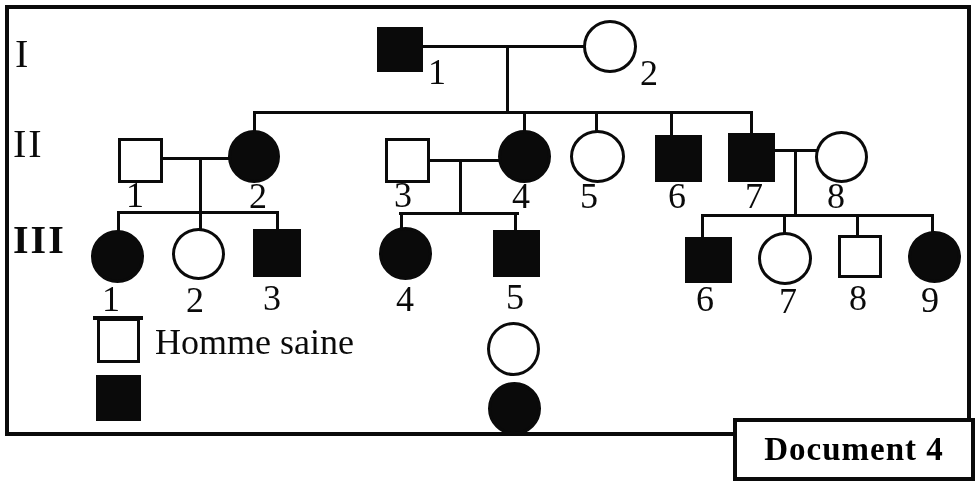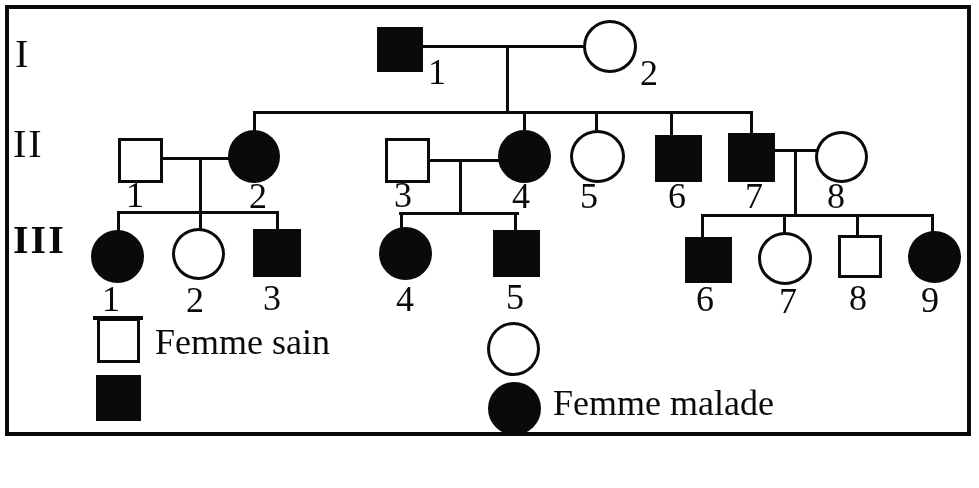--- a/index.html
+++ b/index.html
@@ -112,20 +112,22 @@
   <div class="num" style="left:396px;top:281px;">4</div>
   <div class="num" style="left:506px;top:279px;">5</div>
   <div class="num" style="left:696px;top:281px;">6</div>
   <div class="num" style="left:779px;top:283px;">7</div>
   <div class="num" style="left:849px;top:280px;">8</div>
   <div class="num" style="left:921px;top:282px;">9</div>
 
   <div class="artifact" style="left:93px;top:316px;width:50px;height:4px;"></div>
 
   <div class="sym sq" style="left:97px;top:318px;width:43px;height:45px;"></div>
-  <div class="legend-text" style="left:155px;top:323px;">Femme sain</div>
+  <div class="legend-text" style="left:155px;top:323px;">Homme saine</div>
   <div class="sym sq filled" style="left:96px;top:375px;width:45px;height:46px;"></div>
   <div class="sym ci" style="left:487px;top:322px;width:53px;height:54px;"></div>
   <div class="sym ci filled" style="left:488px;top:382px;width:53px;height:53px;"></div>
-  <div class="legend-text" style="left:553px;top:384px;">Femme malade</div>
 
+  <div class="doc-box">
+    <span class="doc-label">Document 4</span>
+  </div>
 
 </div>
 
 </body></html>

